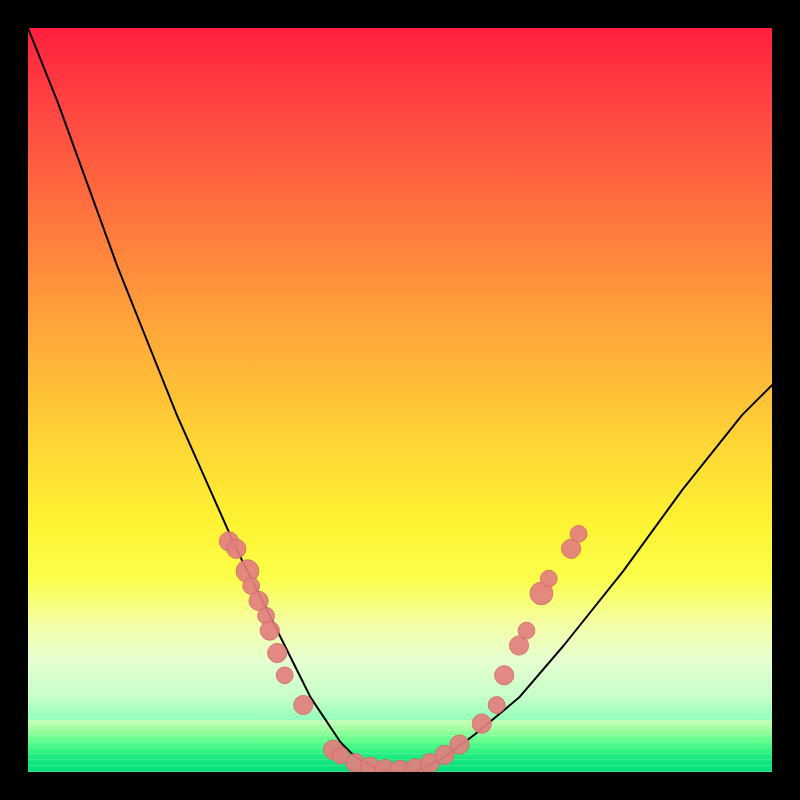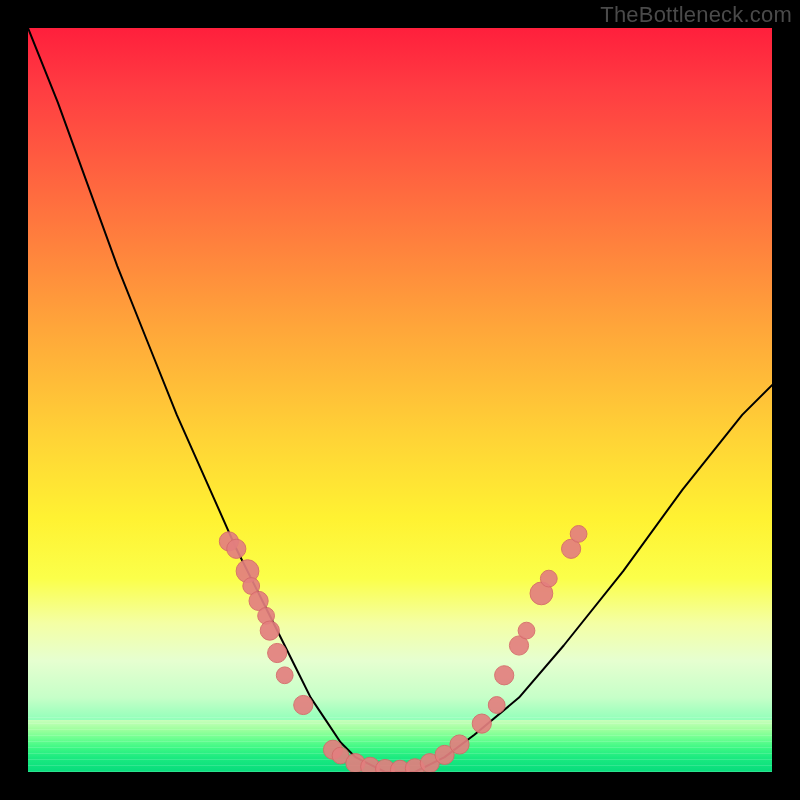--- a/index.html
+++ b/index.html
@@ -152,14 +152,13 @@
         <circle cx="476.2" cy="647.3" r="9.6" fill="#e37f7f" stroke="#d46a6a" stroke-width="1" opacity="0.92"></circle>
         <circle cx="491.0" cy="617.5" r="9.6" fill="#e37f7f" stroke="#d46a6a" stroke-width="1" opacity="0.92"></circle>
         <circle cx="498.5" cy="602.6" r="8.4" fill="#e37f7f" stroke="#d46a6a" stroke-width="1" opacity="0.92"></circle>
         <circle cx="513.4" cy="565.4" r="11.4" fill="#e37f7f" stroke="#d46a6a" stroke-width="1" opacity="0.92"></circle>
         <circle cx="520.8" cy="550.6" r="8.4" fill="#e37f7f" stroke="#d46a6a" stroke-width="1" opacity="0.92"></circle>
         <circle cx="543.1" cy="520.8" r="9.6" fill="#e37f7f" stroke="#d46a6a" stroke-width="1" opacity="0.92"></circle>
         <circle cx="550.6" cy="505.9" r="8.4" fill="#e37f7f" stroke="#d46a6a" stroke-width="1" opacity="0.92"></circle>
       </g>
   </svg>
 
-  <div class="watermark">TheBottleneck.com</div>
 </div>
 
 </body></html>

